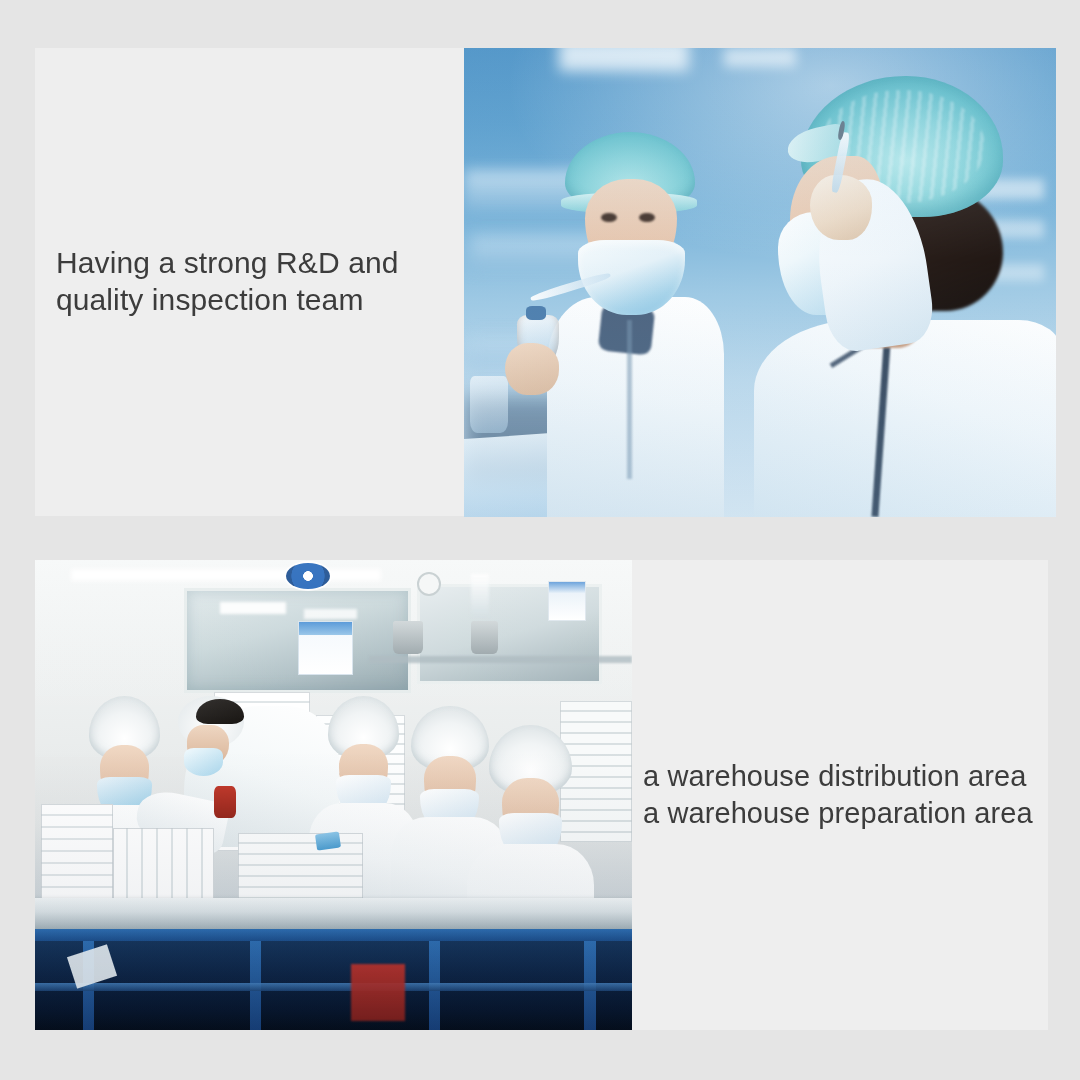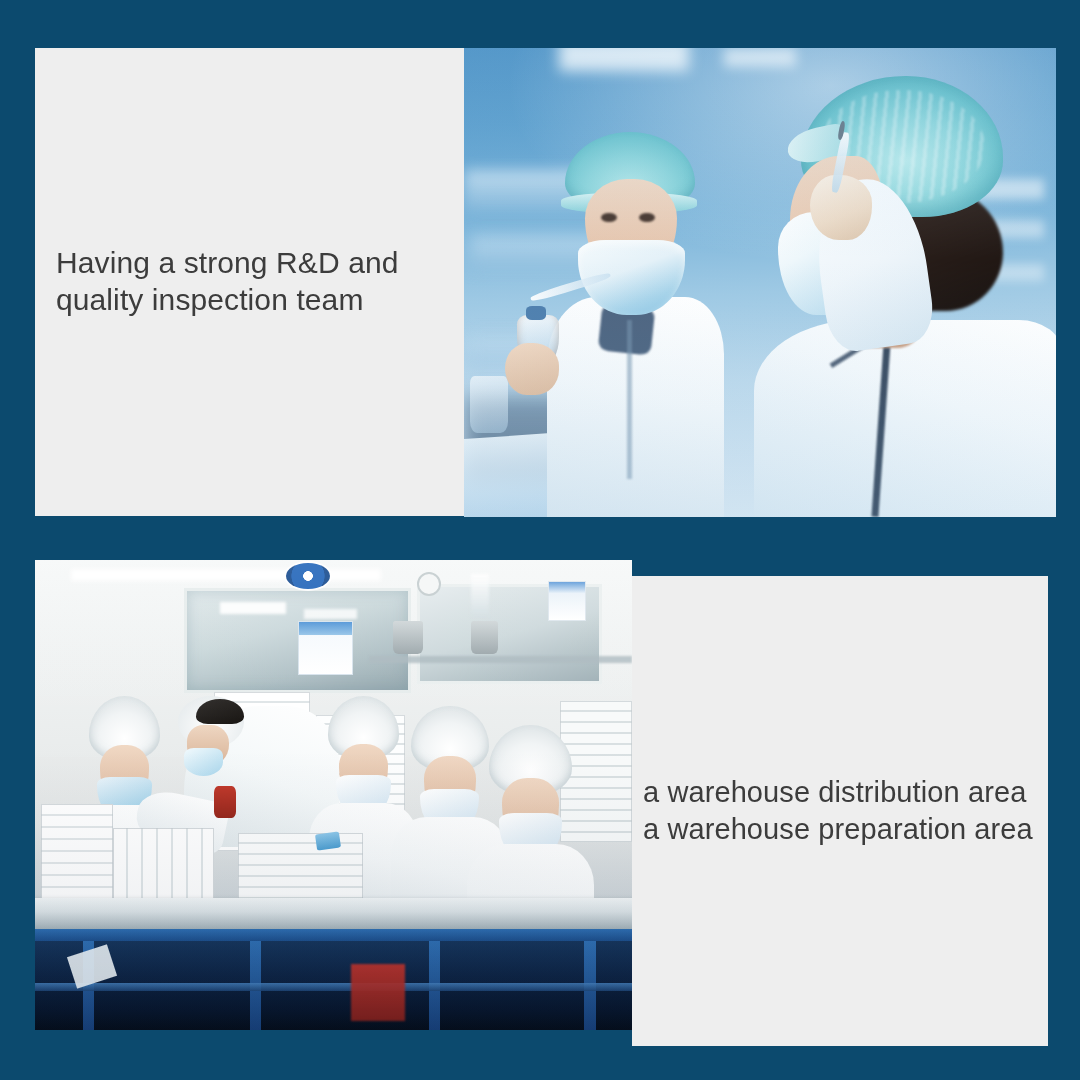--- a/index.html
+++ b/index.html
@@ -11,21 +11,21 @@
     width: 1080px;
     height: 1080px;
     position: relative;
     overflow: hidden;
     font-family: "Liberation Sans", sans-serif;
   }
 
   .stage {
     position: absolute;
     inset: 0;
-    background: #0c4a6e;
+    background: #e5e5e5;
   }
 
   
   .panel {
     position: absolute;
     overflow: hidden;
   }
   .text-panel {
     background: #eeeeee;
     display: flex;
@@ -68,21 +68,20 @@
     width: 597px;
     height: 470px;
     background: #c9cfd2;
   }
 
   #bottom-text-panel {
     left: 632px;
     top: 560px;
     width: 416px;
     height: 470px;
-    margin-top: 16px;
   }
   #bottom-text-panel .caption {
     padding-left: 11px;
     padding-right: 6px;
     font-size: 29px;
     line-height: 1.28;
   }
 
   
   .ph { position: absolute; }

